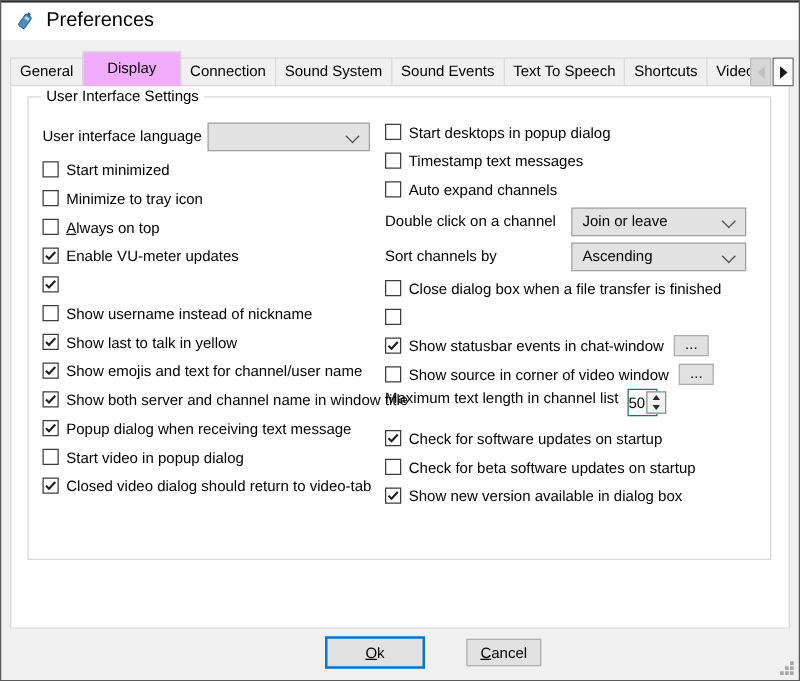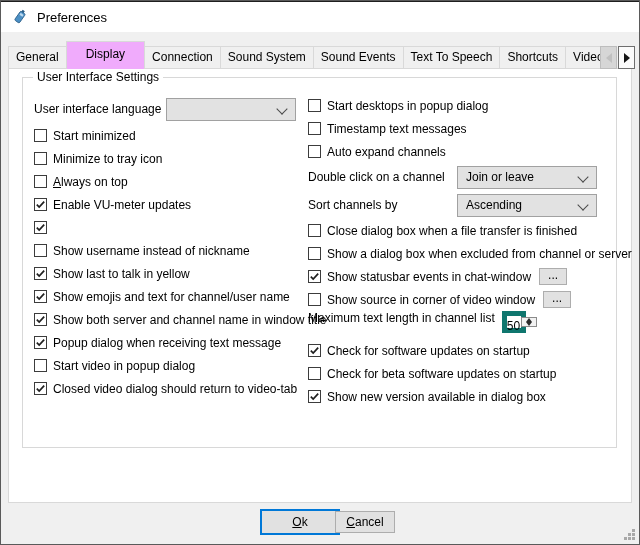--- a/index.html
+++ b/index.html
@@ -7,21 +7,21 @@
     width:640px;height:545px;position:relative;overflow:hidden;
     background:#f0f0f0;color:#000;
     font-family:"Liberation Sans",sans-serif;font-size:12px;
   }
   .top-strip{position:absolute;left:0;top:0;width:640px;height:2px;background:#1e1e1e;z-index:40}
   .win-border{position:absolute;left:0;top:0;right:0;bottom:0;border:1px solid #5a5a5a;pointer-events:none;z-index:60}
 
   
   .titlebar{position:absolute;left:1px;top:2px;right:1px;height:30px;background:#fff;display:flex;align-items:center;z-index:5}
   .app-icon{margin-left:11px;width:16px;height:16px;flex:0 0 16px}
-  .title-text{margin-left:9px;font-size:13px;white-space:nowrap}
+  .title-text{margin-left:9px;font-size:16px;white-space:nowrap}
   .close-btn{position:absolute;right:1px;top:2px;width:45px;height:30px;display:flex;align-items:center;justify-content:center;font-size:13px;color:#000}
 
   
   .tab-bar{position:absolute;left:8px;top:41px;width:592px;height:28px;display:flex;align-items:flex-end;overflow:hidden;z-index:4}
   .tab{box-sizing:border-box;flex:0 0 auto;height:22px;margin-bottom:1px;line-height:20px;padding:0 7px;background:#f0f0f0;border:1px solid #d9d9d9;border-bottom:none;white-space:nowrap}
   .tab+.tab{margin-left:-1px}
   .tab.active{height:28px;margin-bottom:0;line-height:25px;background:#f0abfc;position:relative;z-index:3;padding:0 19px}
   .tab:last-child{min-width:92px}
   .scroll-btns{position:absolute;left:600px;top:46px;display:flex;z-index:6}
   .scr{box-sizing:border-box;width:17px;height:23px;display:flex;align-items:center;justify-content:center}
@@ -48,32 +48,32 @@
   .row-checkbox{height:23px;display:flex;align-items:center;white-space:nowrap}
   .cb{box-sizing:border-box;flex:0 0 13px;width:13px;height:13px;border:1px solid #3c3c3c;background:#fff;margin-right:6px;display:flex;align-items:center;justify-content:center}
   .cb svg{display:block}
 
   .row-combo{height:28px;display:flex;align-items:center;white-space:nowrap}
   .row-combo .fld-label{flex:0 0 149px}
   .row-combo .combobox{width:140px}
 
   .row-spin{height:28px;display:flex;align-items:flex-start;white-space:nowrap}
   .row-spin .fld-label{margin-right:7px}
-  .spinbox{box-sizing:border-box;width:24px;height:22px;border:5px solid #0f766e;background:#fff;display:flex}
+  .spinbox{box-sizing:border-box;width:24px;height:22px;border:1px solid #0f766e;background:#fff;display:flex}
   .spin-val{flex:1;text-align:center;line-height:20px}
   .spin-btns{flex:0 0 14px;border:1px solid #8a8a8a;margin:1px;display:flex;flex-direction:column;background:#f2f2f2}
   .spin-up,.spin-down{flex:1;display:flex;align-items:center;justify-content:center}
   .tri-up{width:0;height:0;border-left:3px solid transparent;border-right:3px solid transparent;border-bottom:4px solid #2b2b2b}
   .tri-down{width:0;height:0;border-left:3px solid transparent;border-right:3px solid transparent;border-top:4px solid #2b2b2b}
 
   .dots-btn{margin-left:8px;box-sizing:border-box;width:28px;height:17px;background:#e1e1e1;border:1px solid #adadad;text-align:center;line-height:13px;font-size:12px}
 
   
   .footer-ok{position:absolute;left:260px;top:509px;width:80px;height:26px;box-sizing:border-box;background:#e1e1e1;border:2px solid #0078d7;display:flex;align-items:center;justify-content:center;z-index:5}
-  .footer-cancel{position:absolute;left:335px;top:511px;width:60px;height:22px;box-sizing:border-box;background:#e1e1e1;border:1px solid #adadad;display:flex;align-items:center;justify-content:center;z-index:5}
+  .footer-cancel{position:absolute;left:373px;top:511px;width:60px;height:22px;box-sizing:border-box;background:#e1e1e1;border:1px solid #adadad;display:flex;align-items:center;justify-content:center;z-index:5}
 
   .grip{position:absolute;right:4px;bottom:4px;width:12px;height:12px;z-index:5}
   .grip::before{content:"";position:absolute;left:0;top:0;width:3px;height:3px;background:transparent;
     box-shadow:8px 0 #a8a8a8,4px 4px #a8a8a8,8px 4px #a8a8a8,0 8px #a8a8a8,4px 8px #a8a8a8,8px 8px #a8a8a8}
   u{text-decoration:underline}
 </style>
 </head>
 <body>
 
 <div class="top-strip"></div>
@@ -228,21 +228,20 @@
         <span>Ascending</span>
         <span class="chev"></span>
       </div>
     </div>
     <div class="row-checkbox">
       <span class="cb"></span>
       <span>Close dialog box when a file transfer is finished</span>
     </div>
     <div class="row-checkbox">
       <span class="cb"></span>
-      <span>Show a dialog box when excluded from channel or server</span>
     </div>
     <div class="row-checkbox">
       <span class="cb">
         <svg width="11" height="11" viewBox="0 0 11 11">
           <path d="M1.8 5.6 L4.2 8 L9.2 2.6" fill="none" stroke="#1f1f1f" stroke-width="1.7"></path>
         </svg>
       </span>
       <span>Show statusbar events in chat-window</span>
       <span class="dots-btn">...</span>
     </div>

